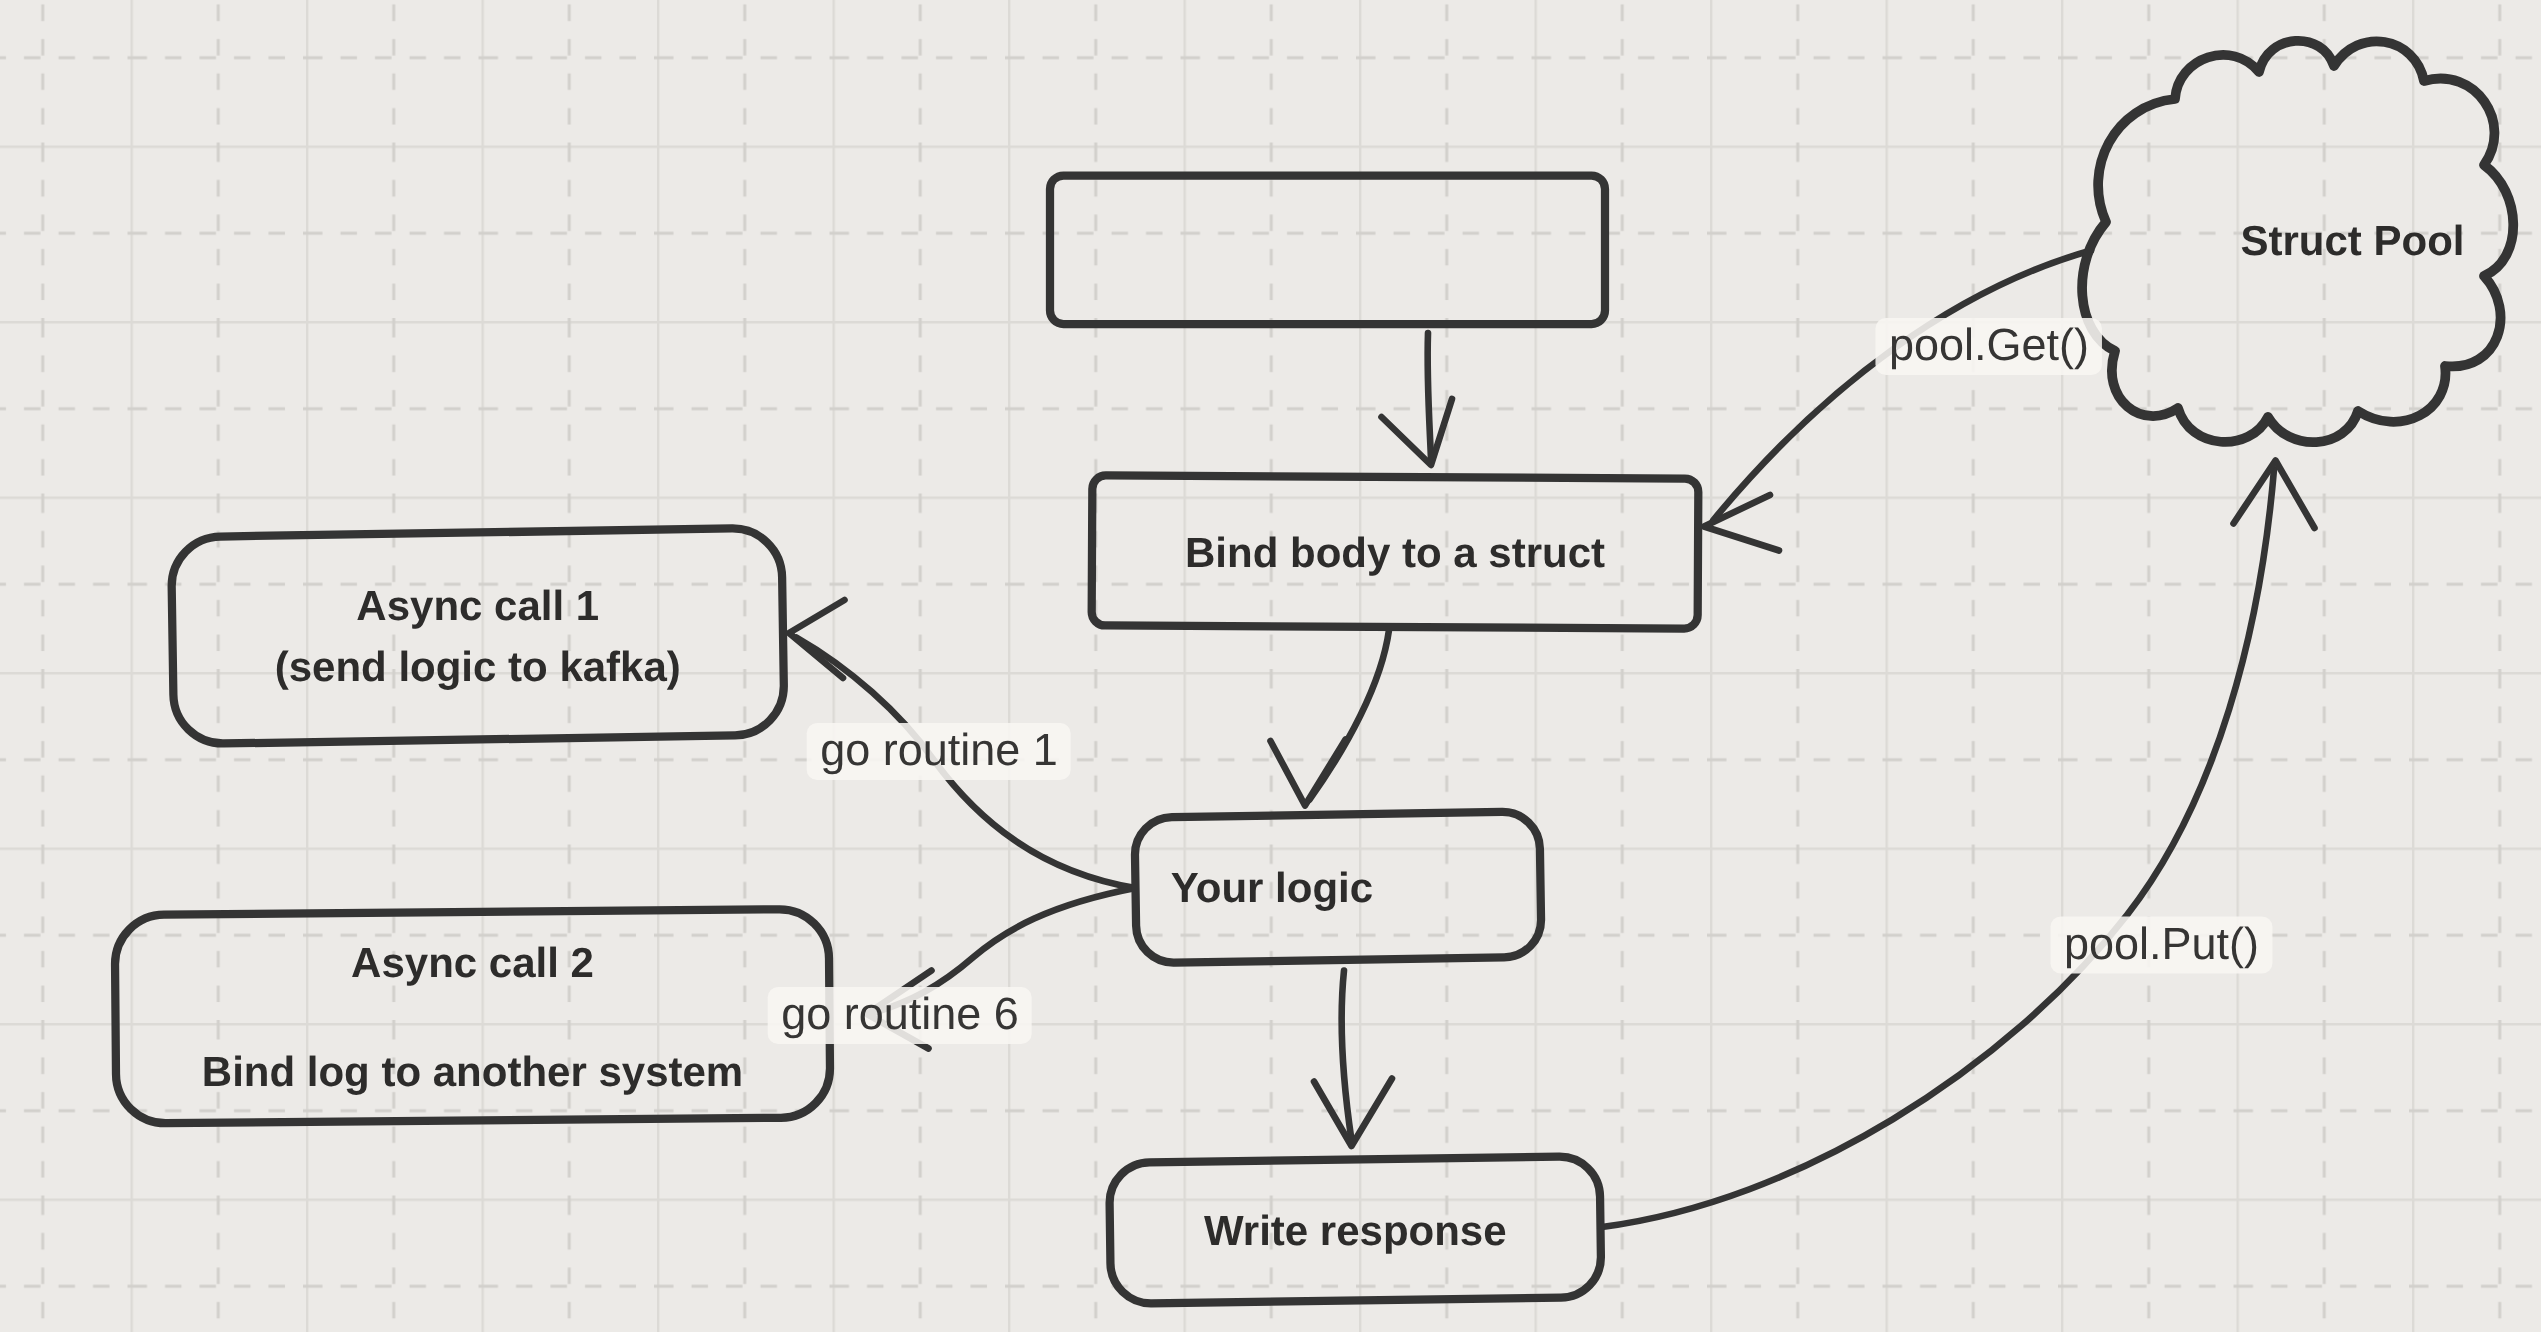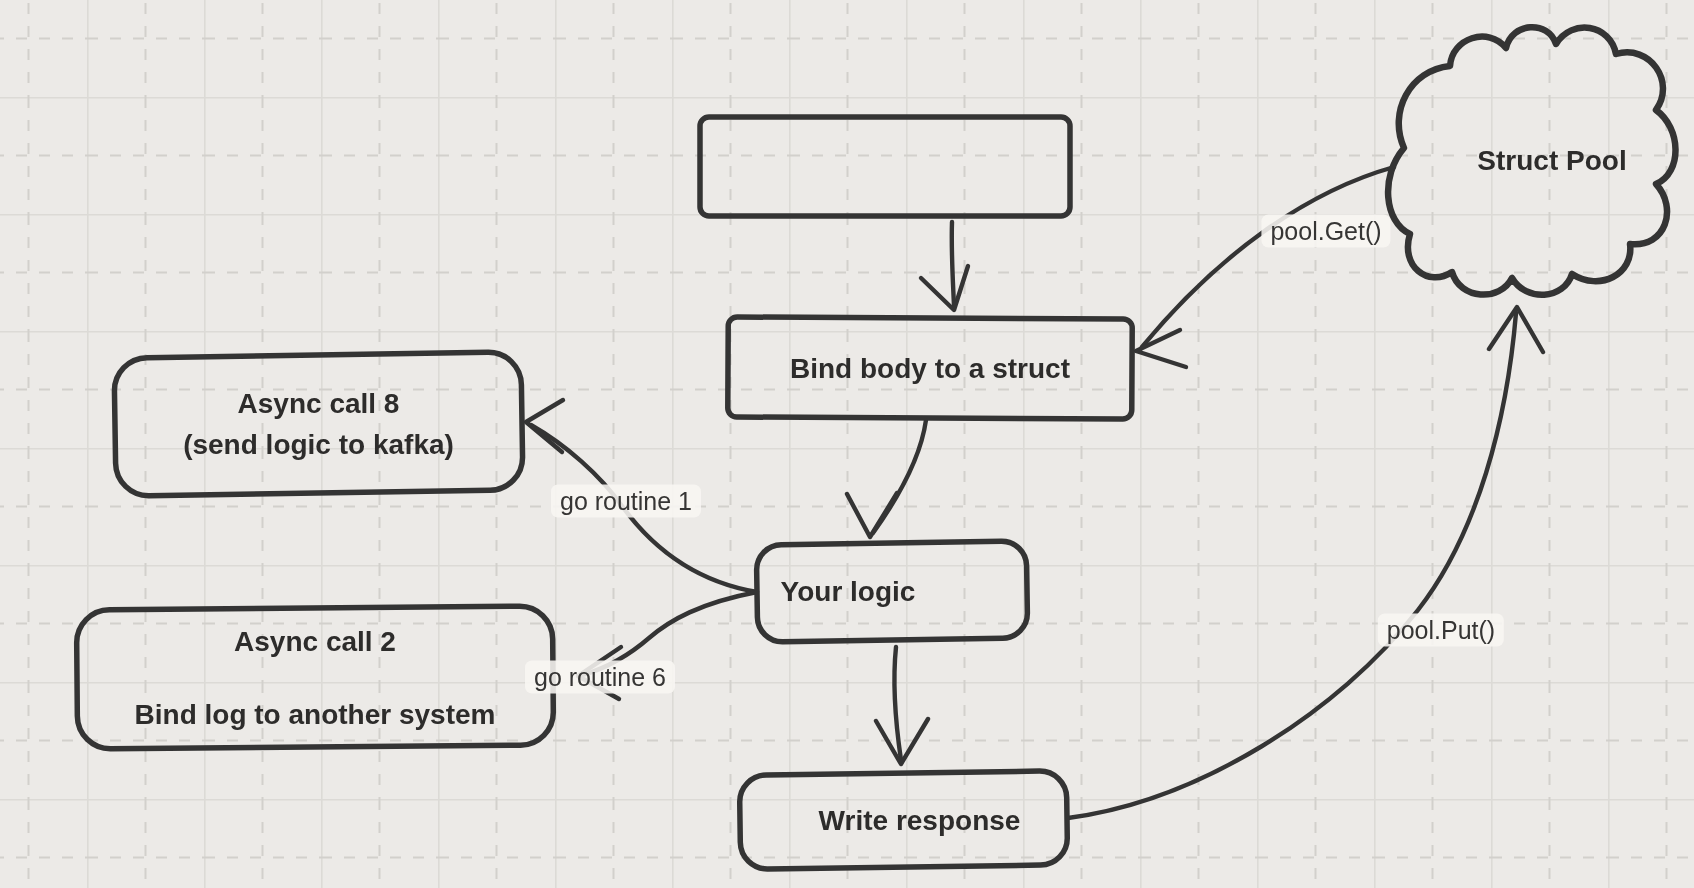--- a/index.html
+++ b/index.html
@@ -11,21 +11,21 @@
   .canvas{position:relative;width:1694px;height:888px;background:#eceae7;}
   .canvas svg{position:absolute;left:0;top:0;}
   .node-label{
     position:absolute;display:flex;flex-direction:column;
     align-items:center;justify-content:center;text-align:center;
     font-weight:bold;font-size:28px;color:#2d2c2b;line-height:41px;
     pointer-events:none;
   }
   .edge-label{
     position:absolute;transform:translate(-50%,-50%);
-    font-size:25px;font-weight:400;color:#363534;white-space:nowrap;
+    font-size:30px;font-weight:400;color:#363534;white-space:nowrap;
     background:rgba(248,246,243,0.88);padding:2px 9px;border-radius:7px;
   }
 </style>
 </head>
 <body>
 
 <div class="canvas">
 
   <svg width="1694" height="888" viewBox="0 0 1694 888">
     <defs>
@@ -102,35 +102,35 @@
 
 
   <div class="node-label" style="left:728px;top:318px;width:404px;height:100px;">
     <span>Bind body to a struct</span>
   </div>
 
   <div class="node-label" style="left:713px;top:543px;width:270px;height:97px;">
     <span>Your logic</span>
   </div>
 
-  <div class="node-label" style="left:756px;top:773px;width:327px;height:94px;">
+  <div class="node-label" style="left:740px;top:773px;width:327px;height:94px;">
     <span>Write response</span>
   </div>
 
   <div class="node-label" style="left:115px;top:355px;width:407px;height:138px;">
-    <span>Async call 8</span>
+    <span>Async call 1</span>
     <span>(send logic to kafka)</span>
   </div>
 
   <div class="node-label" style="left:77px;top:608px;width:476px;height:139px;gap:32px;">
     <span>Async call 2</span>
     <span>Bind log to another system</span>
   </div>
 
-  <div class="node-label" style="left:1418px;top:112px;width:268px;height:96px;">
+  <div class="node-label" style="left:1375px;top:112px;width:268px;height:96px;align-items:flex-end;">
     <span>Struct Pool</span>
   </div>
 
   <div class="edge-label" style="left:626px;top:501px;">go routine 1</div>
 
   <div class="edge-label" style="left:600px;top:677px;">go routine 6</div>
 
   <div class="edge-label" style="left:1326px;top:231px;">pool.Get()</div>
 
   <div class="edge-label" style="left:1441px;top:630px;">pool.Put()</div>

